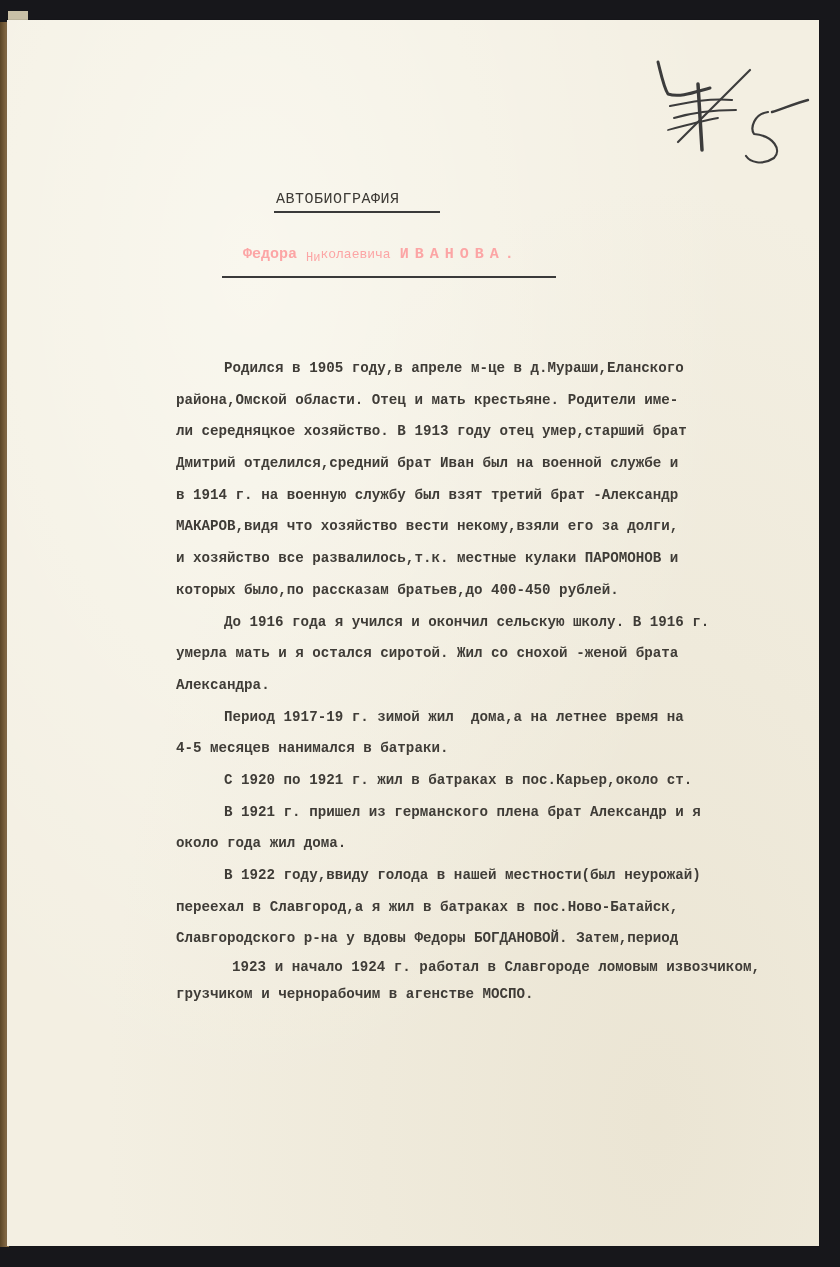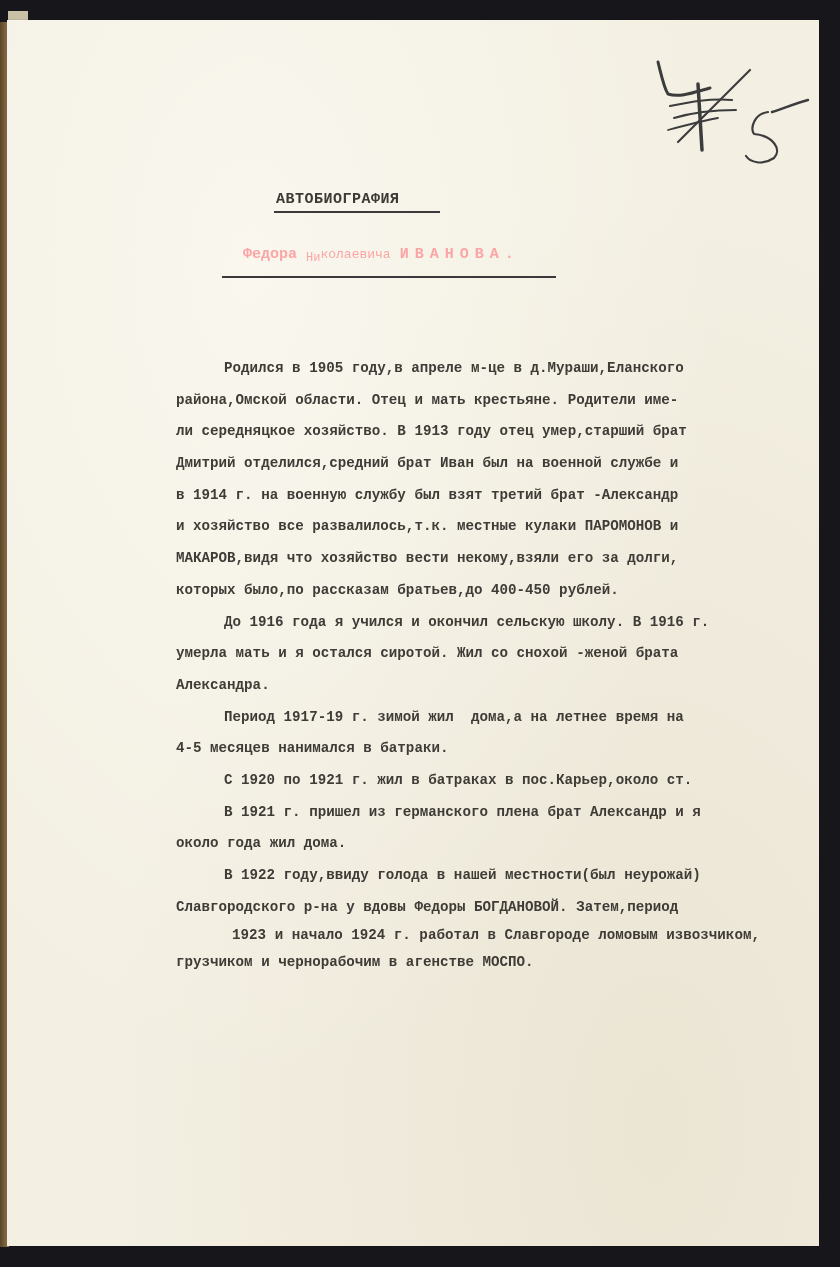--- a/index.html
+++ b/index.html
@@ -49,21 +49,21 @@
     width: 160px;
     height: 110px;
   }
   .title {
     position: absolute;
     left: 276px;
     top: 191px;
     font-size: 15px;
     letter-spacing: 0.5px;
     color: #3d3a35;
-    font-weight: bold;
+    font-weight: normal;
   }
   .title-underline {
     position: absolute;
     left: 274px;
     top: 211px;
     width: 166px;
     height: 2px;
     background: #3a3a3a;
   }
   .subtitle {
@@ -150,33 +150,34 @@
 <div class="subtitle"><span>Федора</span> <span class="sub-low">Ни</span><span class="small">колаевича</span> <span class="spaced">ИВАНОВА.</span></div>
 <div class="subtitle-underline"></div>
 
 <div class="body-text">
 
   <span class="line indent">Родился в 1905 году,в апреле м-це в д.Мураши,Еланского</span>
   <span class="line">района,Омской области. Отец и мать крестьяне. Родители име-</span>
   <span class="line">ли середняцкое хозяйство. В 1913 году отец умер,старший брат</span>
   <span class="line">Дмитрий отделился,средний брат Иван был на военной службе и</span>
   <span class="line">в 1914 г. на военную службу был взят третий брат -Александр</span>
+  <span class="line">МАКАРОВ,видя что хозяйство вести некому,взяли его за долги,</span>
   <span class="line">и хозяйство все развалилось,т.к. местные кулаки ПАРОМОНОВ и</span>
-  <span class="line">МАКАРОВ,видя что хозяйство вести некому,взяли его за долги,</span>
   <span class="line">которых было,по рассказам братьев,до 400-450 рублей.</span>
 
   <span class="line indent">До 1916 года я учился и окончил сельскую школу. В 1916 г.</span>
   <span class="line">умерла мать и я остался сиротой. Жил со снохой -женой брата</span>
   <span class="line">Александра.</span>
 
   <span class="line indent">Период 1917-19 г. зимой жил  дома,а на летнее время на</span>
   <span class="line">4-5 месяцев нанимался в батраки.</span>
 
   <span class="line indent">С 1920 по 1921 г. жил в батраках в пос.Карьер,около ст.</span>
 
   <span class="line indent">В 1921 г. пришел из германского плена брат Александр и я</span>
   <span class="line">около года жил дома.</span>
 
   <span class="line indent">В 1922 году,ввиду голода в нашей местности(был неурожай)</span>
+  <span class="line">переехал в Славгород,а я жил в батраках в пос.Ново-Батайск,</span>
   <span class="line">Славгородского р-на у вдовы Федоры БОГДАНОВОЙ. Затем,период</span>
   <span class="line tight">1923 и начало 1924 г. работал в Славгороде ломовым извозчиком,</span>
   <span class="line">грузчиком и чернорабочим в агенстве МОСПО.</span>
 </div>
 
 </body></html>

